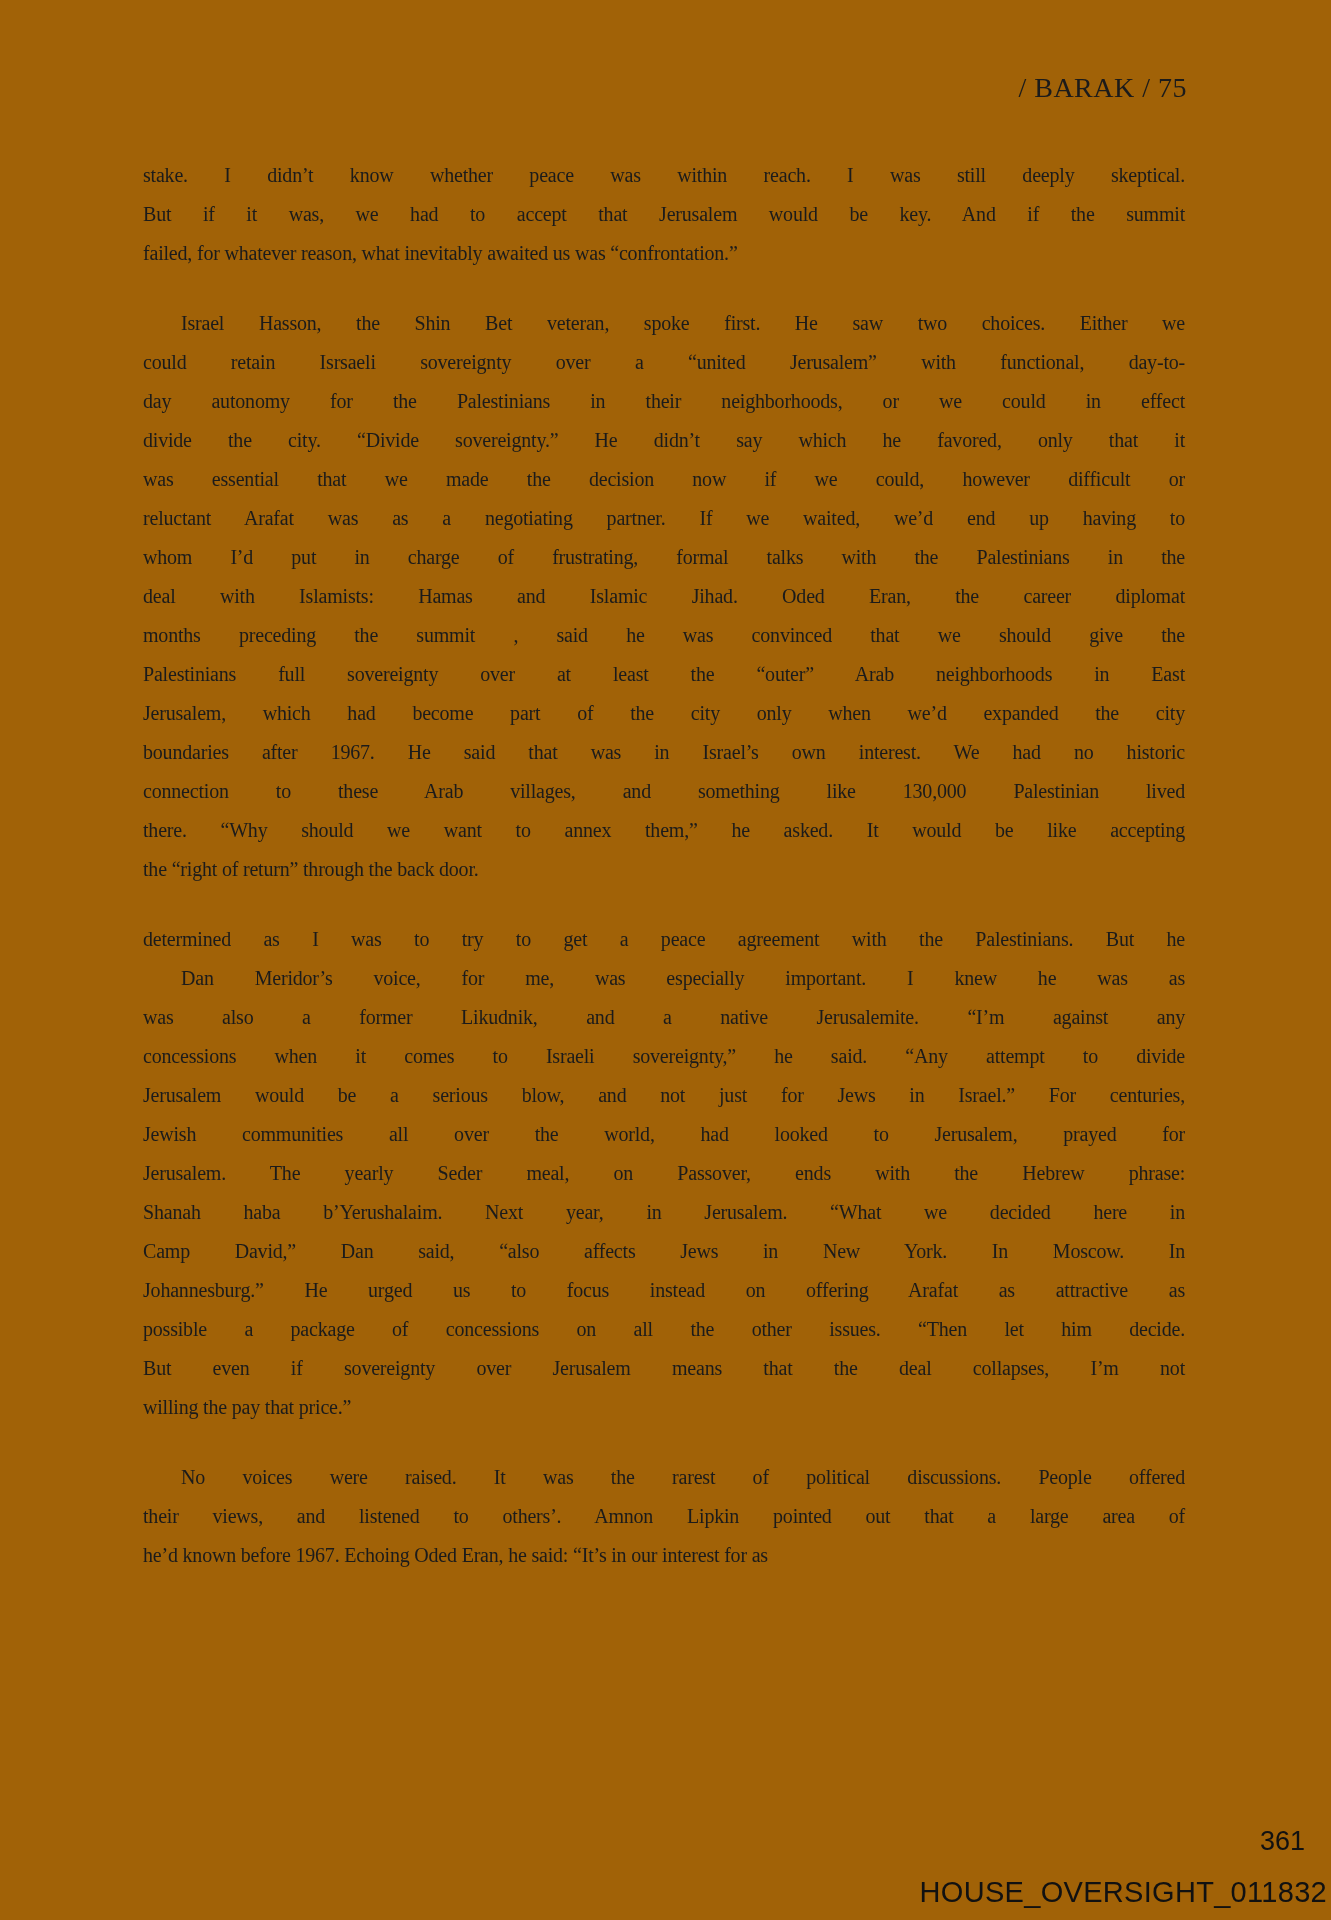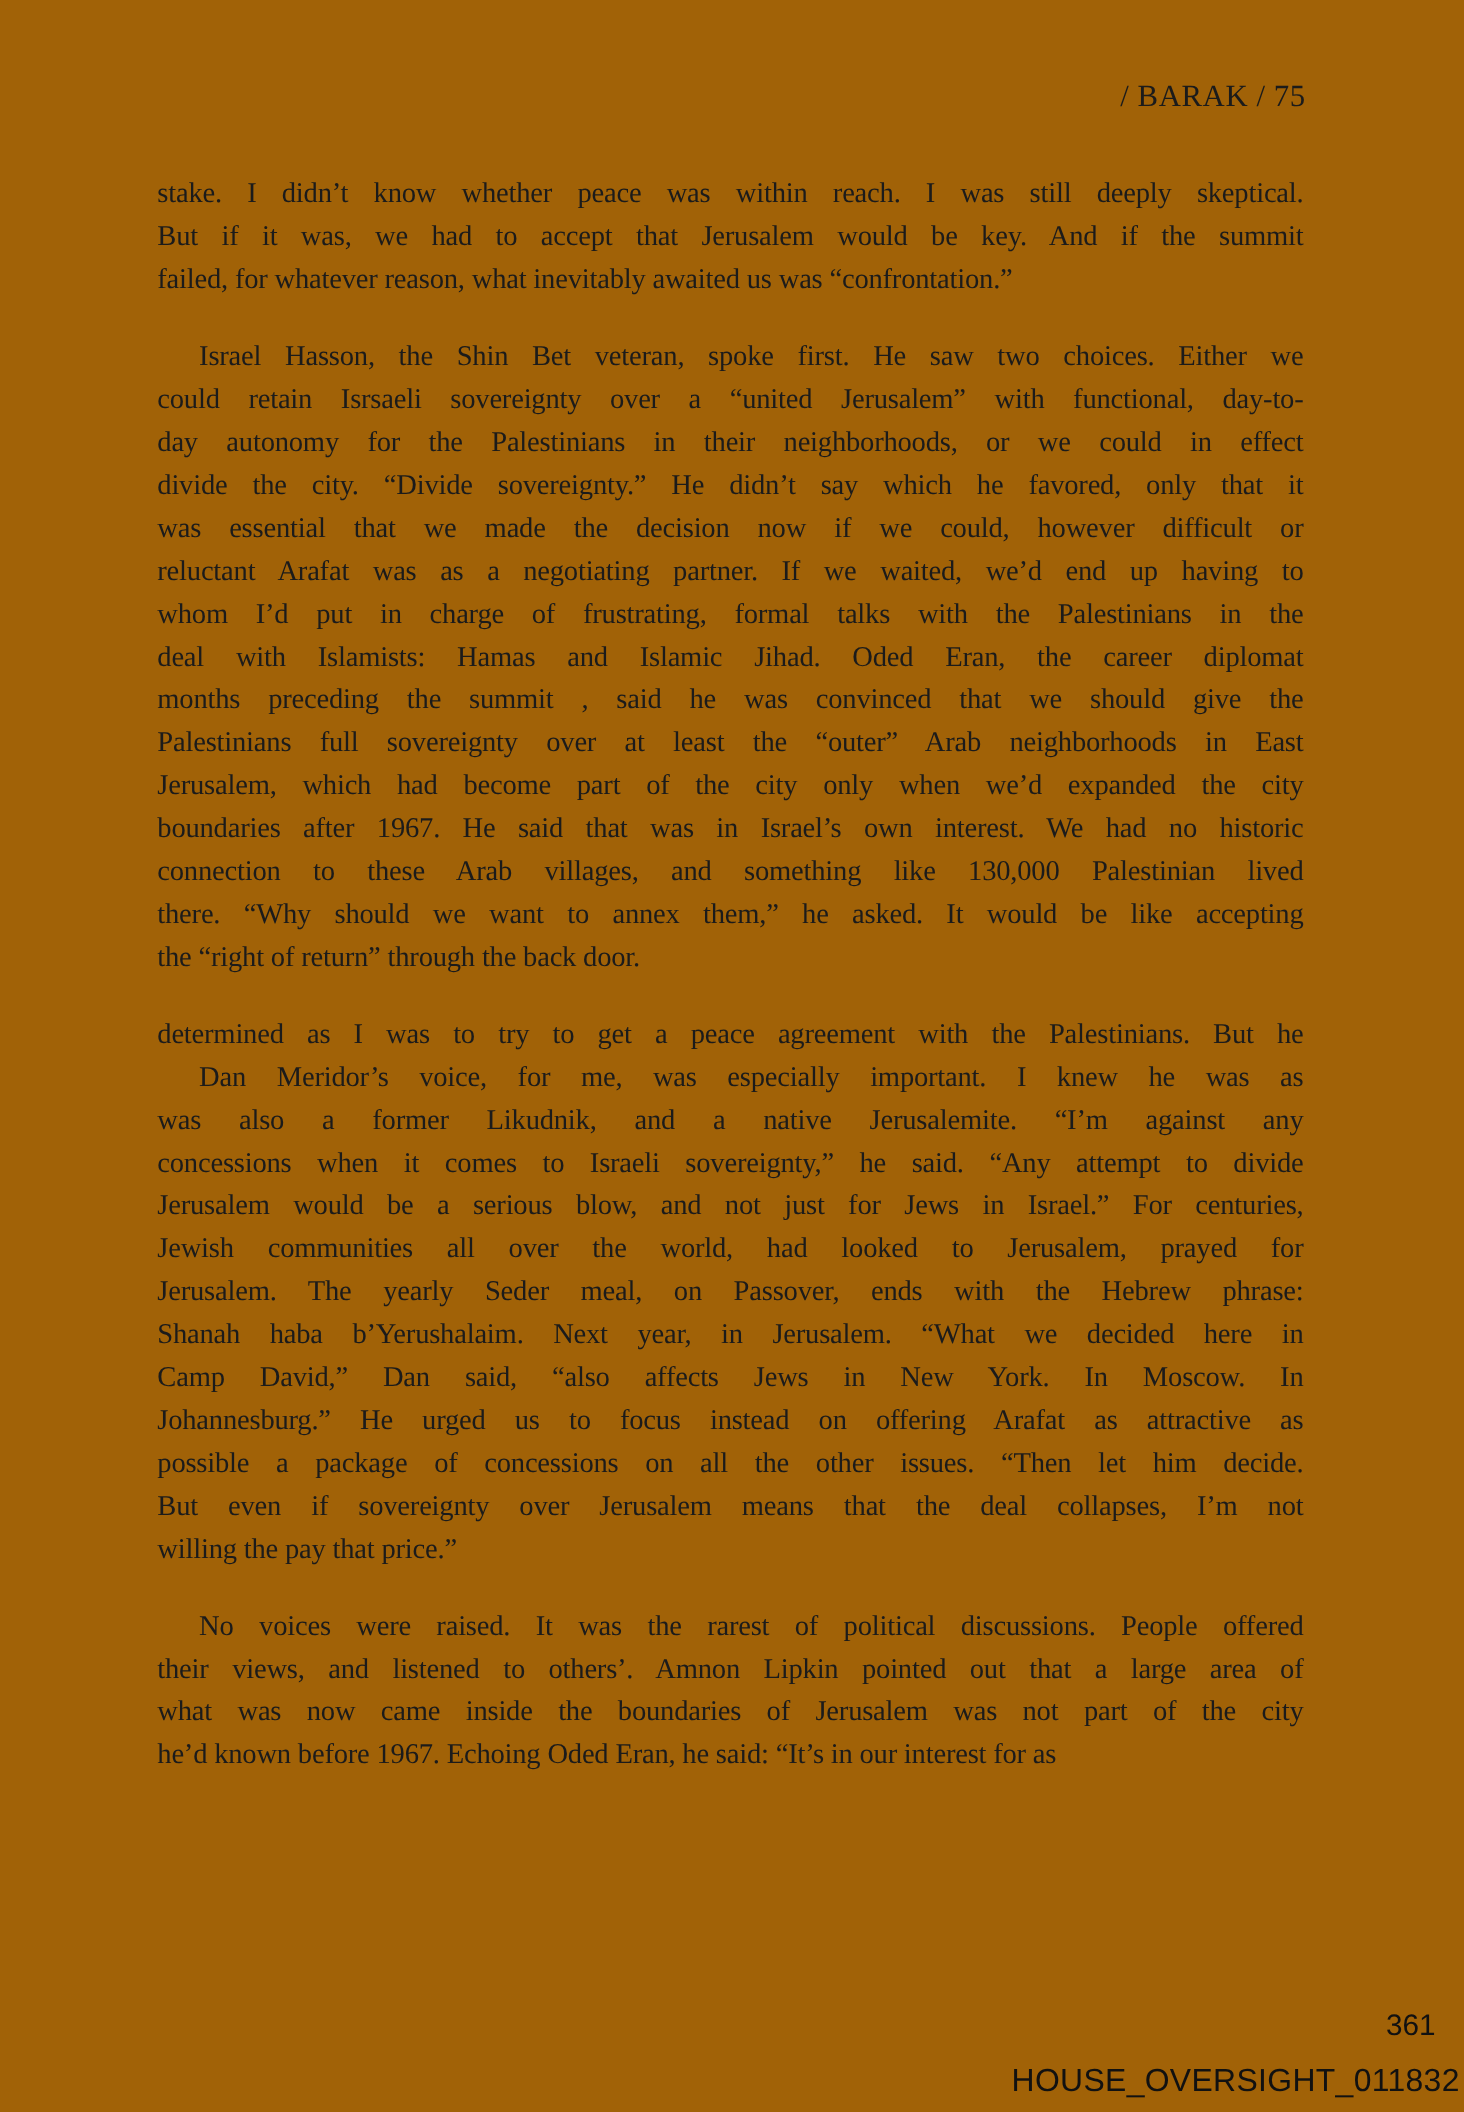--- a/index.html
+++ b/index.html
@@ -22,21 +22,21 @@
     right: 144px;
     font-size: 28px;
     letter-spacing: 0.5px;
     white-space: nowrap;
   }
   .text-block {
     position: absolute;
     top: 156px;
     left: 143px;
     width: 1042px;
-    font-size: 26px;
+    font-size: 20px;
   }
   .para + .para { margin-top: 31px; }
   .line {
     line-height: 39px;
     letter-spacing: -0.2px;
     text-align: justify;
     text-align-last: justify;
   }
   .line.last {
     text-align: right;
@@ -103,21 +103,20 @@
         <div class="line"><span class="italic">Shanah haba b’Yerushalaim</span><span>. Next year, in Jerusalem. “What we decided here in</span></div>
         <div class="line">Camp David,” Dan said, “also affects Jews in New York. In Moscow. In</div>
         <div class="line">Johannesburg.” He urged us to focus instead on offering Arafat as attractive as</div>
         <div class="line"><span>possible a package of concessions on all the </span><span class="italic">other</span><span> issues. “Then let him decide.</span></div>
         <div class="line">But even if sovereignty over Jerusalem means that the deal collapses, I’m not</div>
         <div class="line last">willing the pay that price.”</div>
       </div>
       <div class="para">
         <div class="line indent">No voices were raised. It was the rarest of political discussions. People offered</div>
         <div class="line">their views, and listened to others’. Amnon Lipkin pointed out that a large area of</div>
-        <div class="line">what was now came inside the boundaries of Jerusalem was not part of the city</div>
         <div class="line last">he’d known before 1967. Echoing Oded Eran, he said: “It’s in our interest for as</div>
       </div>
     </div>
 
   <div class="pagenum">361</div>
 
   <div class="stamp">HOUSE_OVERSIGHT_011832</div>
 </div>
 
 </body></html>

